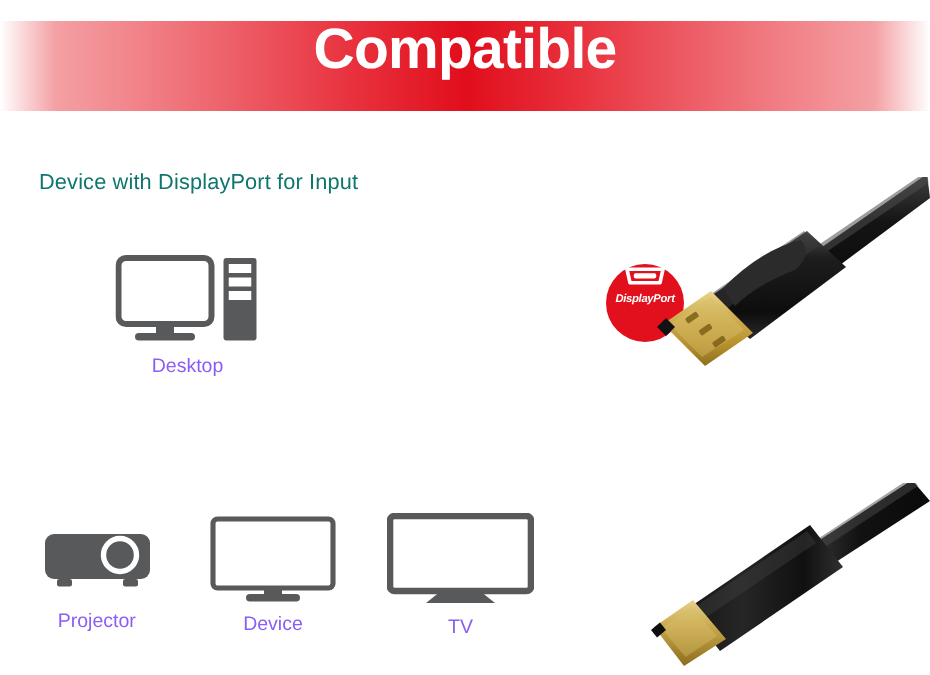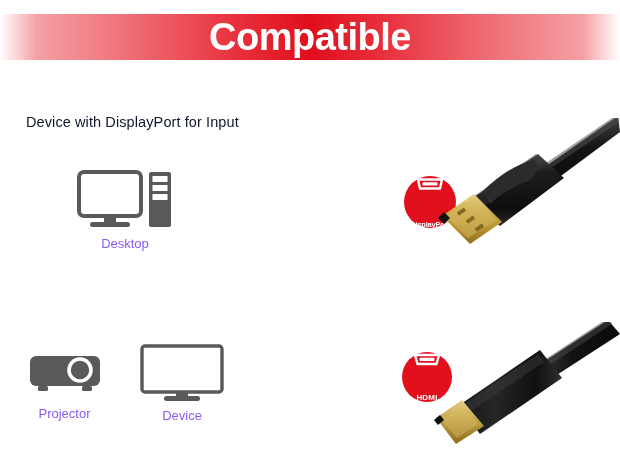--- a/index.html
+++ b/index.html
@@ -12,48 +12,47 @@
   #page {
     position: relative;
     width: 620px; height: 450px;
     background: #ffffff;
   }
 
   
   .banner {
     position: absolute;
     left: 0; top: 14px;
-    width: 620px; height: 46px;
+    width: 620px; height: 60px;
     background: linear-gradient(to right,
         #ffffff 0%,
         #f4a0a4 6%,
         #f0787f 18%,
         #e8313d 38%,
         #e10e1c 50%,
         #e8313d 62%,
         #f0787f 82%,
         #f4a0a4 94%,
         #ffffff 100%);
     display: flex;
-    align-items: center;
     justify-content: center;
   }
   .banner-title {
     color: #ffffff;
     font-size: 38px;
     font-weight: bold;
     letter-spacing: -0.5px;
     line-height: 1;
   }
 
   
   .section-title {
     position: absolute;
     left: 26px;
-    color: #0f172a;
+    color: #0f766e;
     font-size: 14.5px;
     font-weight: normal;
     letter-spacing: 0.1px;
     text-align: right;
   }
   #sec1-title { top: 114px; }
   #sec2-title { top: 290px; }
 
   
   .tile {
@@ -77,21 +76,22 @@
   #tile-tv        { left: 248px; top: 342px; width: 118px; }
 
   
   .badge {
     position: absolute;
     border-radius: 50%;
     background: #e2101c;
     display: flex;
     flex-direction: column;
     align-items: center;
-    justify-content: space-between;
+    justify-content: flex-start;
+    font-style: italic;
   }
   #badge-dp   { left: 404px; top: 176px; width: 52px; height: 52px; }
   #badge-hdmi { left: 402px; top: 352px; width: 50px; height: 50px; }
   .badge-text {
     color: #ffffff;
     font-weight: bold;
     line-height: 1;
     margin-top: 3px;
   }
   #badge-dp .badge-text   { font-size: 7.5px; letter-spacing: -0.2px; }
@@ -194,28 +194,28 @@
 
   <div id="tile-monitor" class="tile">
     <svg class="glyph" width="84" height="58" viewBox="0 0 84 58">
       <rect x="2" y="2" width="80" height="46" rx="3" ry="3" fill="none" stroke="#58595b" stroke-width="3.4"></rect>
       <rect x="36" y="48" width="12" height="5" fill="#58595b"></rect>
       <rect x="24" y="52" width="36" height="5" rx="2.5" fill="#58595b"></rect>
     </svg>
     <div class="caption">Device</div>
   </div>
 
-
-  <div id="badge-hdmi" class="badge">
-    <svg width="30" height="15" viewBox="0 0 30 15">
-      <path d="M3 3 L27 3 L24.5 12 L5.5 12 Z" fill="none" stroke="#ffffff" stroke-width="2.4" stroke-linejoin="round"></path>
-      <rect x="7.5" y="5.8" width="15" height="3.2" rx="1" fill="#ffffff"></rect>
-    </svg>
-    <div class="badge-text">HDMI</div>
-  </div>
+  <div id="tile-tv" class="tile">
+    <svg class="glyph" width="98" height="62" viewBox="0 0 98 62">
+      <rect x="2" y="2" width="94" height="50" rx="3" ry="3" fill="none" stroke="#58595b" stroke-width="4.4"></rect>
+      <path d="M36 52 L62 52 L72 60 L26 60 Z" fill="#58595b"></path>
+    </svg>
+    <div class="caption">TV</div>
+  </div>
+
 
   <svg id="cable-hdmi" class="cable" viewBox="0 0 190 128">
     <defs>
       <linearGradient id="goldH" x1="0" y1="0" x2="0" y2="1">
         <stop offset="0%" stop-color="#e6d18a"></stop>
         <stop offset="40%" stop-color="#c8a84c"></stop>
         <stop offset="100%" stop-color="#8d6c1c"></stop>
       </linearGradient>
       <linearGradient id="blkH" x1="0" y1="0" x2="1" y2="0">
         <stop offset="0%" stop-color="#151515"></stop>

